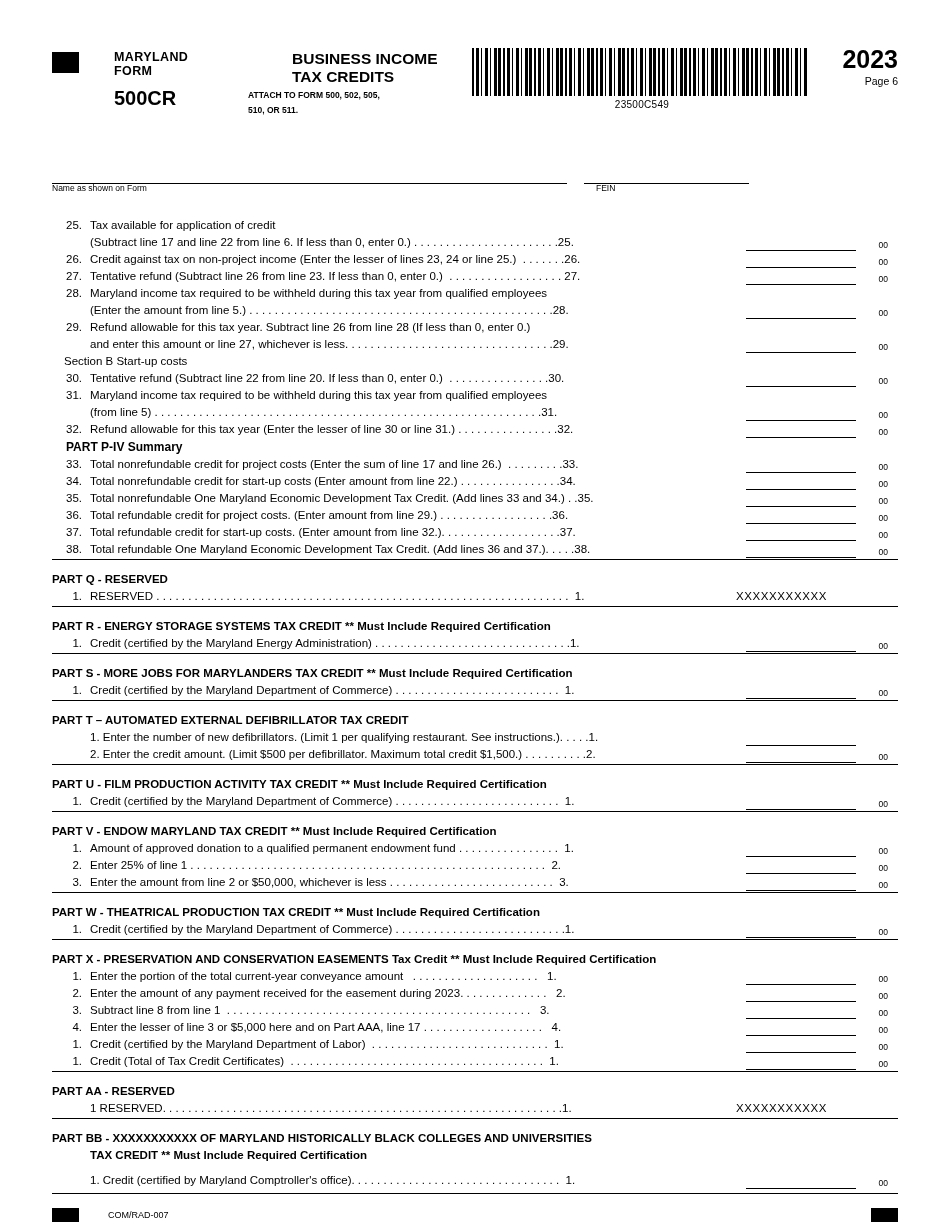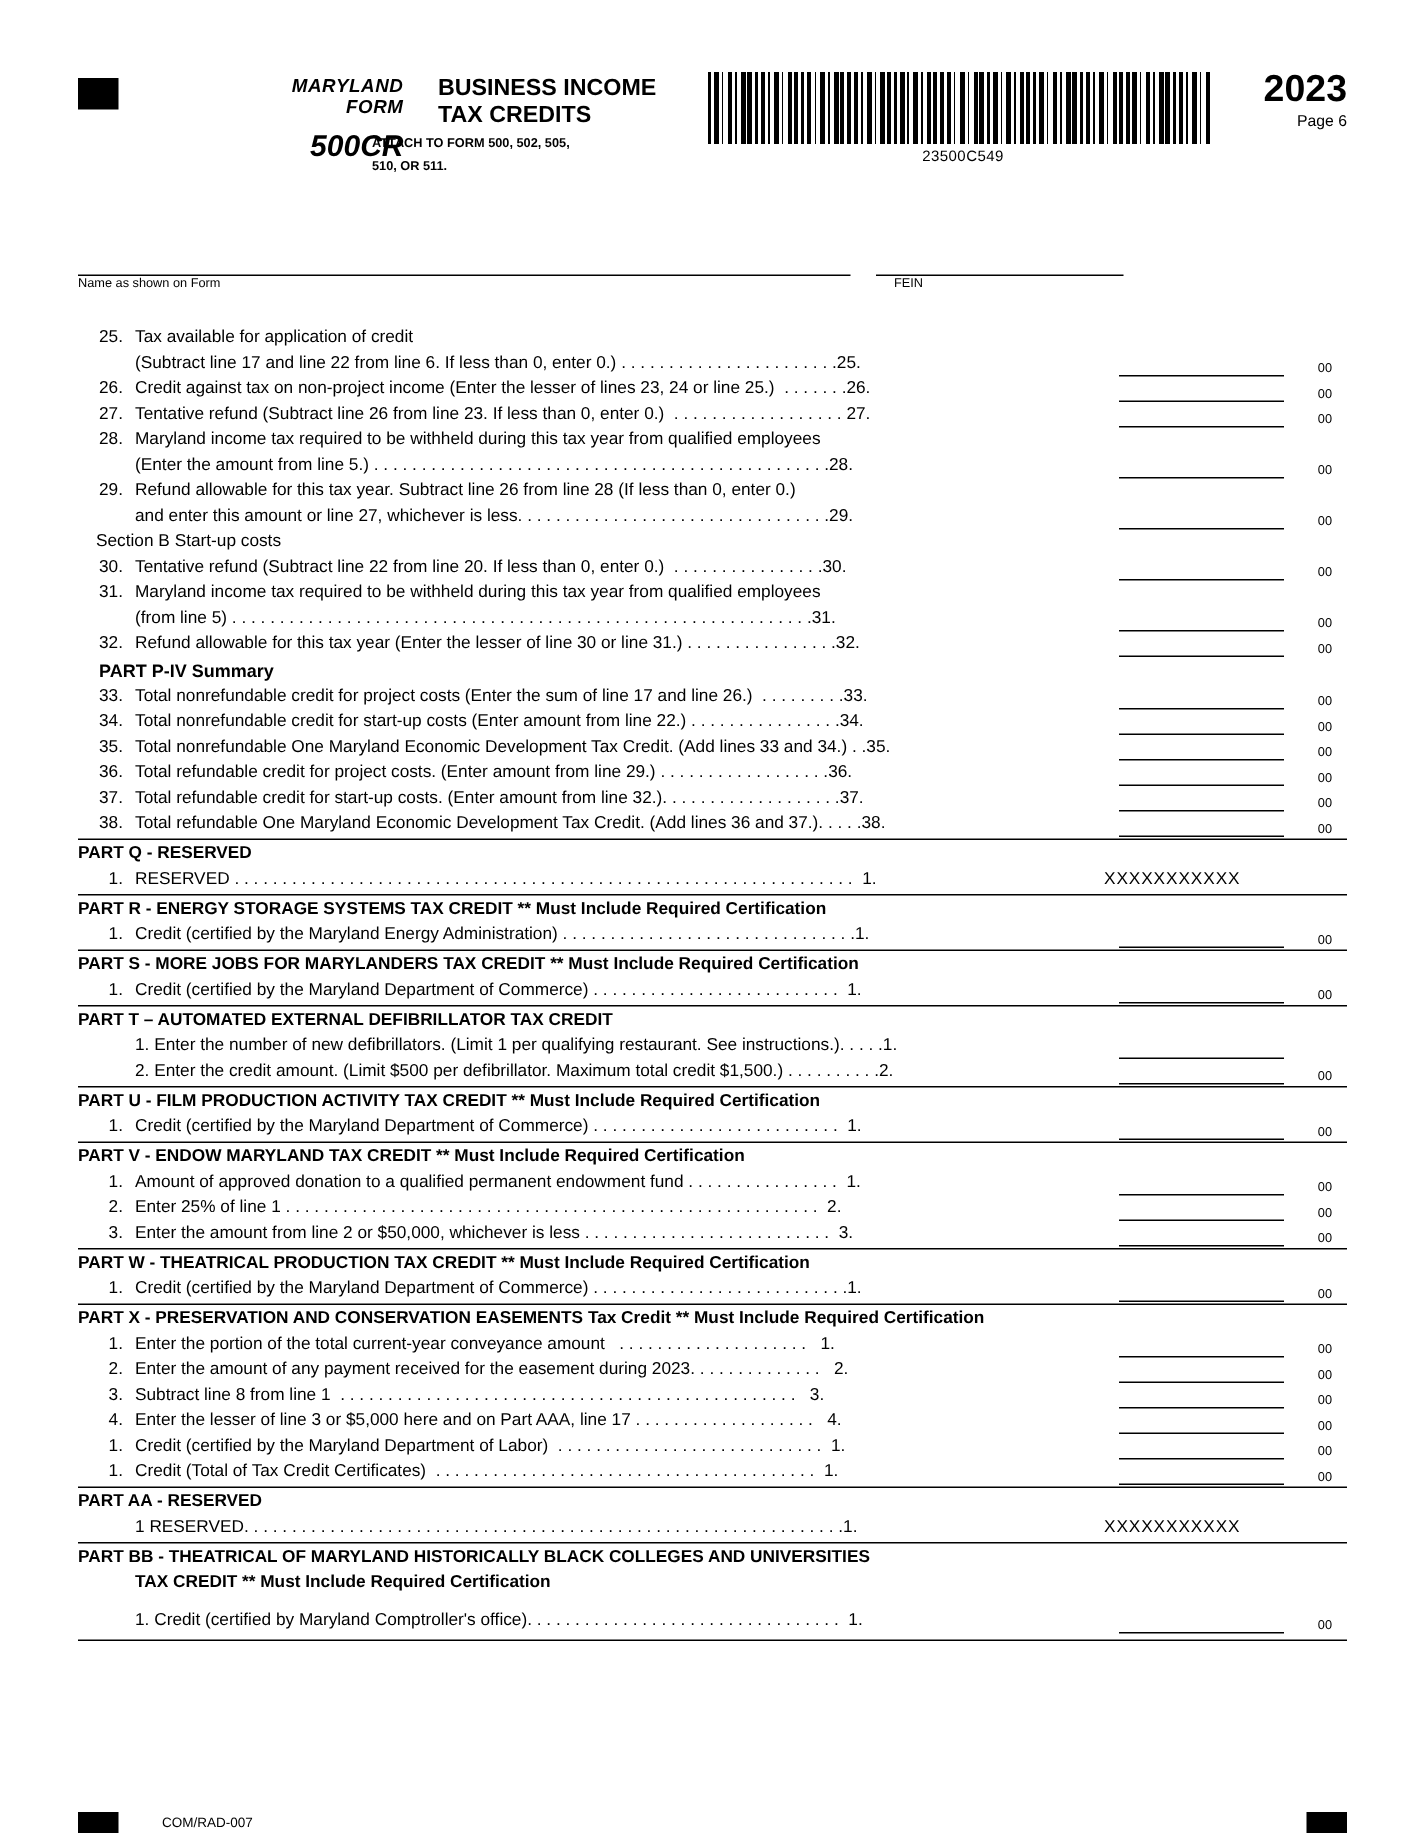--- a/index.html
+++ b/index.html
@@ -34,22 +34,21 @@
     top: 10px;
     width: 27px;
     height: 21px;
     background: #000;
   }
   .form-id {
     position: absolute;
     left: 62px;
     top: 8px;
     width: 155px;
-    text-align: right;
-    font-style: italic;
+    text-align: left;
   }
   .form-id .md {
     font-size: 12.5px;
     font-weight: bold;
     letter-spacing: 0.4px;
     line-height: 14px;
   }
   .form-id .num {
     font-size: 20px;
     font-weight: bold;
@@ -201,21 +200,21 @@
     font-size: 11.5px;
     line-height: 17px;
     margin-left: 12px;
   }
 
   .partbar {
     font-size: 11.5px;
     font-weight: bold;
     line-height: 17px;
     border-top: 1px solid #000;
-    padding-top: 1px;
+    padding-top: 11px;
     margin-top: 1px;
   }
   .subhead {
     font-size: 11.5px;
     font-weight: bold;
     line-height: 17px;
     margin-left: 38px;
   }
 
   .summaryhead {
@@ -519,21 +518,21 @@
       <div class="amtbox"></div>
       <span class="cents">00</span>
     </div>
 
     <div class="partbar">PART AA - RESERVED</div>
     <div class="row">
       <div class="txt">1 RESERVED. . . . . . . . . . . . . . . . . . . . . . . . . . . . . . . . . . . . . . . . . . . . . . . . . . . . . . . . . . . . . . .1.</div>
       <span class="xxx">XXXXXXXXXXX</span>
     </div>
 
-    <div class="partbar">PART BB - THEATRICAL OF MARYLAND HISTORICALLY BLACK COLLEGES AND UNIVERSITIES</div>
+    <div class="partbar">PART BB - XXXXXXXXXXX OF MARYLAND HISTORICALLY BLACK COLLEGES AND UNIVERSITIES</div>
     <div class="subhead">TAX CREDIT ** Must Include Required Certification</div>
     <div class="row" style="margin-top:8px;">
       <div class="txt">1. Credit (certified by Maryland Comptroller's office). . . . . . . . . . . . . . . . . . . . . . . . . . . . . . . . .  1.</div>
       <div class="amtbox"></div>
       <span class="cents">00</span>
     </div>
     <div class="rule-top" style="margin-top:4px;"></div>
 
   </div>
 

